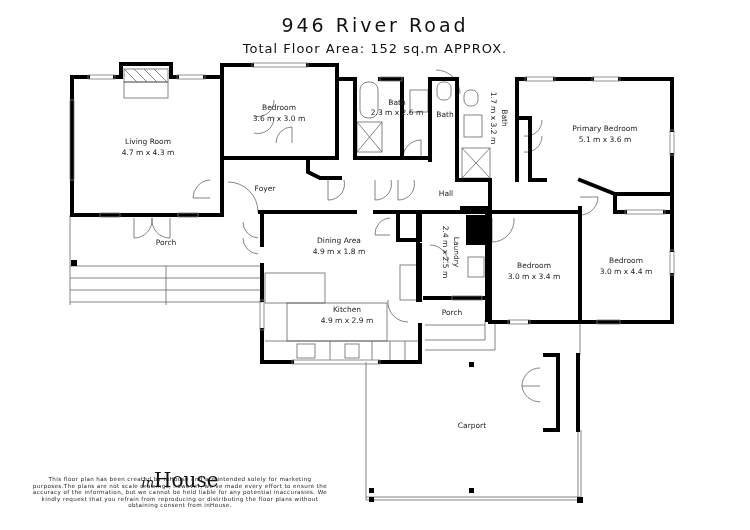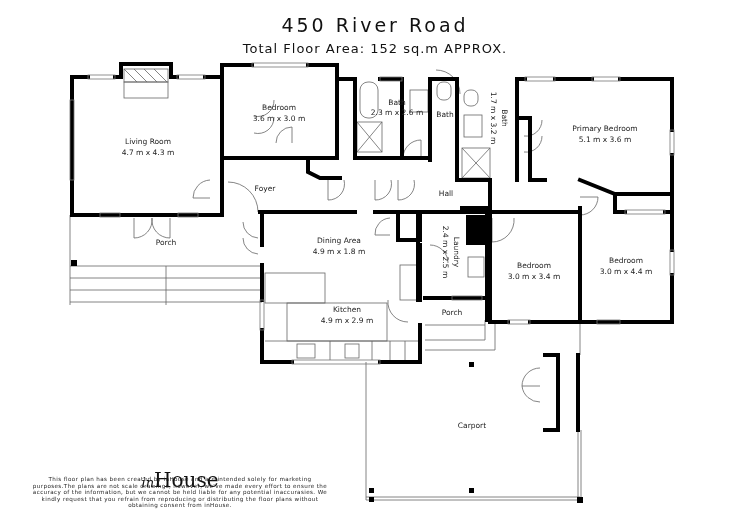--- a/index.html
+++ b/index.html
@@ -8,21 +8,21 @@
     .subtitle { position: absolute; left: 0; width: 750px; top: 41px; text-align: center; font-size: 13px; letter-spacing: 1px; }
     svg.plan { position: absolute; left: 0; top: 0; }
     .lbl { font-family: "DejaVu Sans", sans-serif; font-size: 7.5px; fill: #222; text-anchor: middle; }
     .brand { position: absolute; left: 130px; top: 457px; width: 100px; text-align: center; font-family: "DejaVu Serif", serif; font-size: 20px; letter-spacing: 0px; margin-top: 11px; }
     .brand .script { font-style: italic; font-size: 13px; }
     .disclaimer { position: absolute; left: 30px; top: 476px; width: 300px; text-align: center; font-size: 5.6px; line-height: 6.6px; letter-spacing: 0.4px; color: #222; }
   </style>
 </head>
 <body>
 
-<div class="title">450 River Road</div>
+<div class="title">946 River Road</div>
 <div class="subtitle">Total Floor Area: 152 sq.m APPROX.</div>
 
 <svg class="plan" width="750" height="530" viewBox="0 0 750 530" xmlns="http://www.w3.org/2000/svg">
   <g stroke="#666" stroke-width="0.8" fill="none">
 
     <line x1="70" y1="215" x2="70" y2="305"></line>
     <line x1="70" y1="266" x2="262" y2="266"></line>
     <line x1="70" y1="278" x2="262" y2="278"></line>
     <line x1="70" y1="290" x2="262" y2="290"></line>
     <line x1="70" y1="302" x2="262" y2="302"></line>

